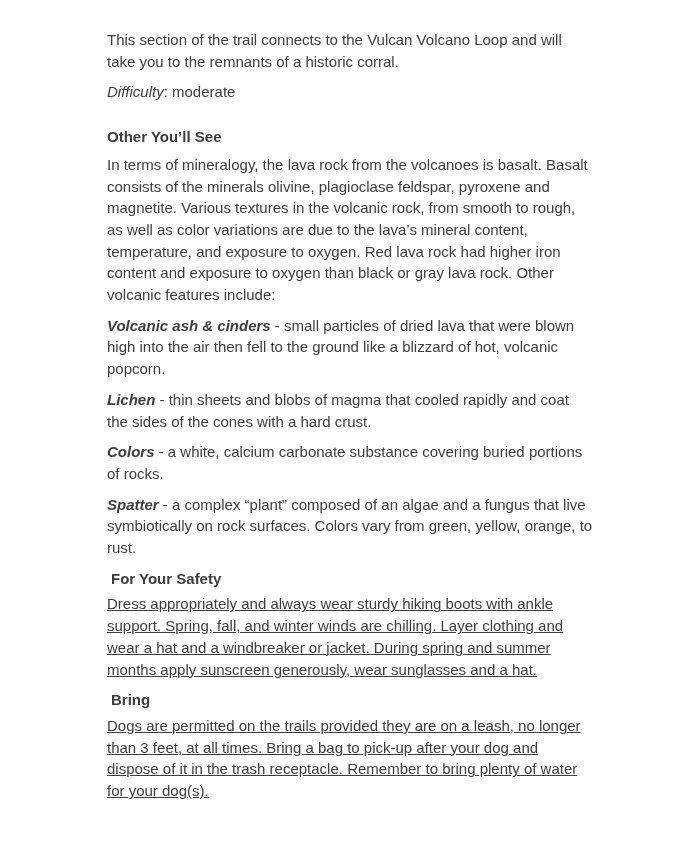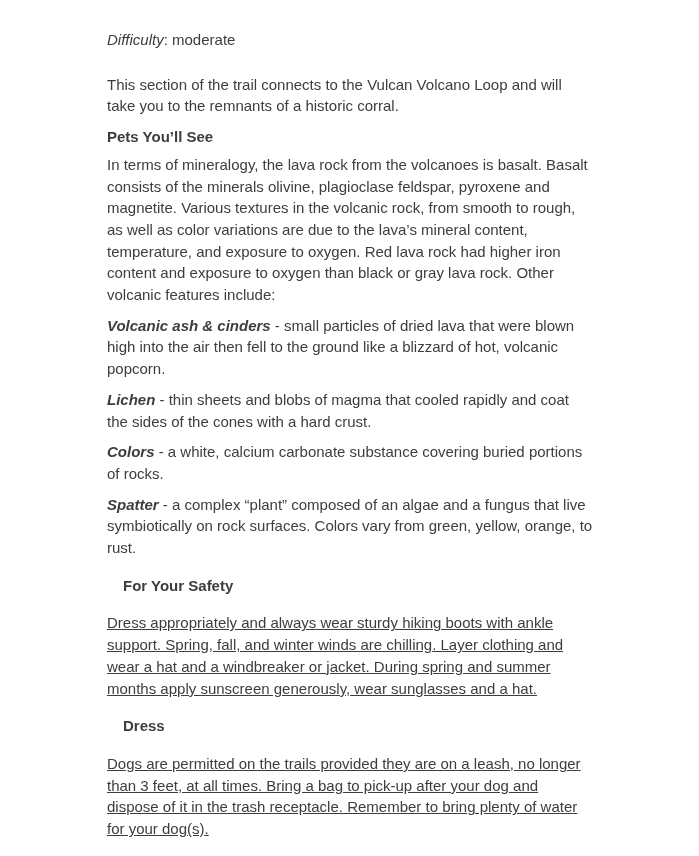--- a/index.html
+++ b/index.html
@@ -31,53 +31,53 @@
   .heading {
     font-size: 15px;
     line-height: 21.7px;
     font-weight: bold;
     margin: 0 0 6px 0;
   }
   .block {
     margin: 0 0 9px 0;
   }
   .block .heading {
-    margin: 16px;
+    margin: 4px;
   }
   .block .para {
     margin: 0;
     text-decoration: underline;
   }
   em { font-style: italic; }
   strong { font-weight: bold; font-style: italic; }
 </style>
 </head>
 <body style="background: rgb(255, 255, 255);">
 
 <div class="doc" style="color: rgb(61, 61, 61);">
 
+  <p class="para">This section of the trail connects to the Vulcan Volcano Loop and will take you to the remnants of a historic corral.</p>
+
   <p class="para gap-large"><em>Difficulty</em><span>: moderate</span></p>
 
-  <p class="para">This section of the trail connects to the Vulcan Volcano Loop and will take you to the remnants of a historic corral.</p>
-
-  <h3 class="heading">Pets You’ll See</h3>
+  <h3 class="heading">Other You’ll See</h3>
 
   <p class="para">In terms of mineralogy, the lava rock from the volcanoes is basalt. Basalt consists of the minerals olivine, plagioclase feldspar, pyroxene and magnetite. Various textures in the volcanic rock, from smooth to rough, as well as color variations are due to the lava’s mineral content, temperature, and exposure to oxygen. Red lava rock had higher iron content and exposure to oxygen than black or gray lava rock. Other volcanic features include:</p>
 
   <p class="para"><strong>Volcanic ash &amp; cinders</strong><span> - small particles of dried lava that were blown high into the air then fell to the ground like a blizzard of hot, volcanic popcorn.</span></p>
 
   <p class="para"><strong>Lichen</strong><span> - thin sheets and blobs of magma that cooled rapidly and coat the sides of the cones with a hard crust.</span></p>
 
   <p class="para"><strong>Colors</strong><span> - a white, calcium carbonate substance covering buried portions of rocks.</span></p>
 
   <p class="para"><strong>Spatter</strong><span> - a complex “plant” composed of an algae and a fungus that live symbiotically on rock surfaces. Colors vary from green, yellow, orange, to rust.</span></p>
 
   <div class="block">
     <h3 class="heading">For Your Safety</h3>
     <p class="para">Dress appropriately and always wear sturdy hiking boots with ankle support. Spring, fall, and winter winds are chilling. Layer clothing and wear a hat and a windbreaker or jacket. During spring and summer months apply sunscreen generously, wear sunglasses and a hat.</p>
   </div>
 
   <div class="block">
-    <h3 class="heading">Dress</h3>
+    <h3 class="heading">Bring</h3>
     <p class="para">Dogs are permitted on the trails provided they are on a leash, no longer than 3 feet, at all times. Bring a bag to pick-up after your dog and dispose of it in the trash receptacle. Remember to bring plenty of water for your dog(s).</p>
   </div>
 
 </div>
 
 </body></html>

